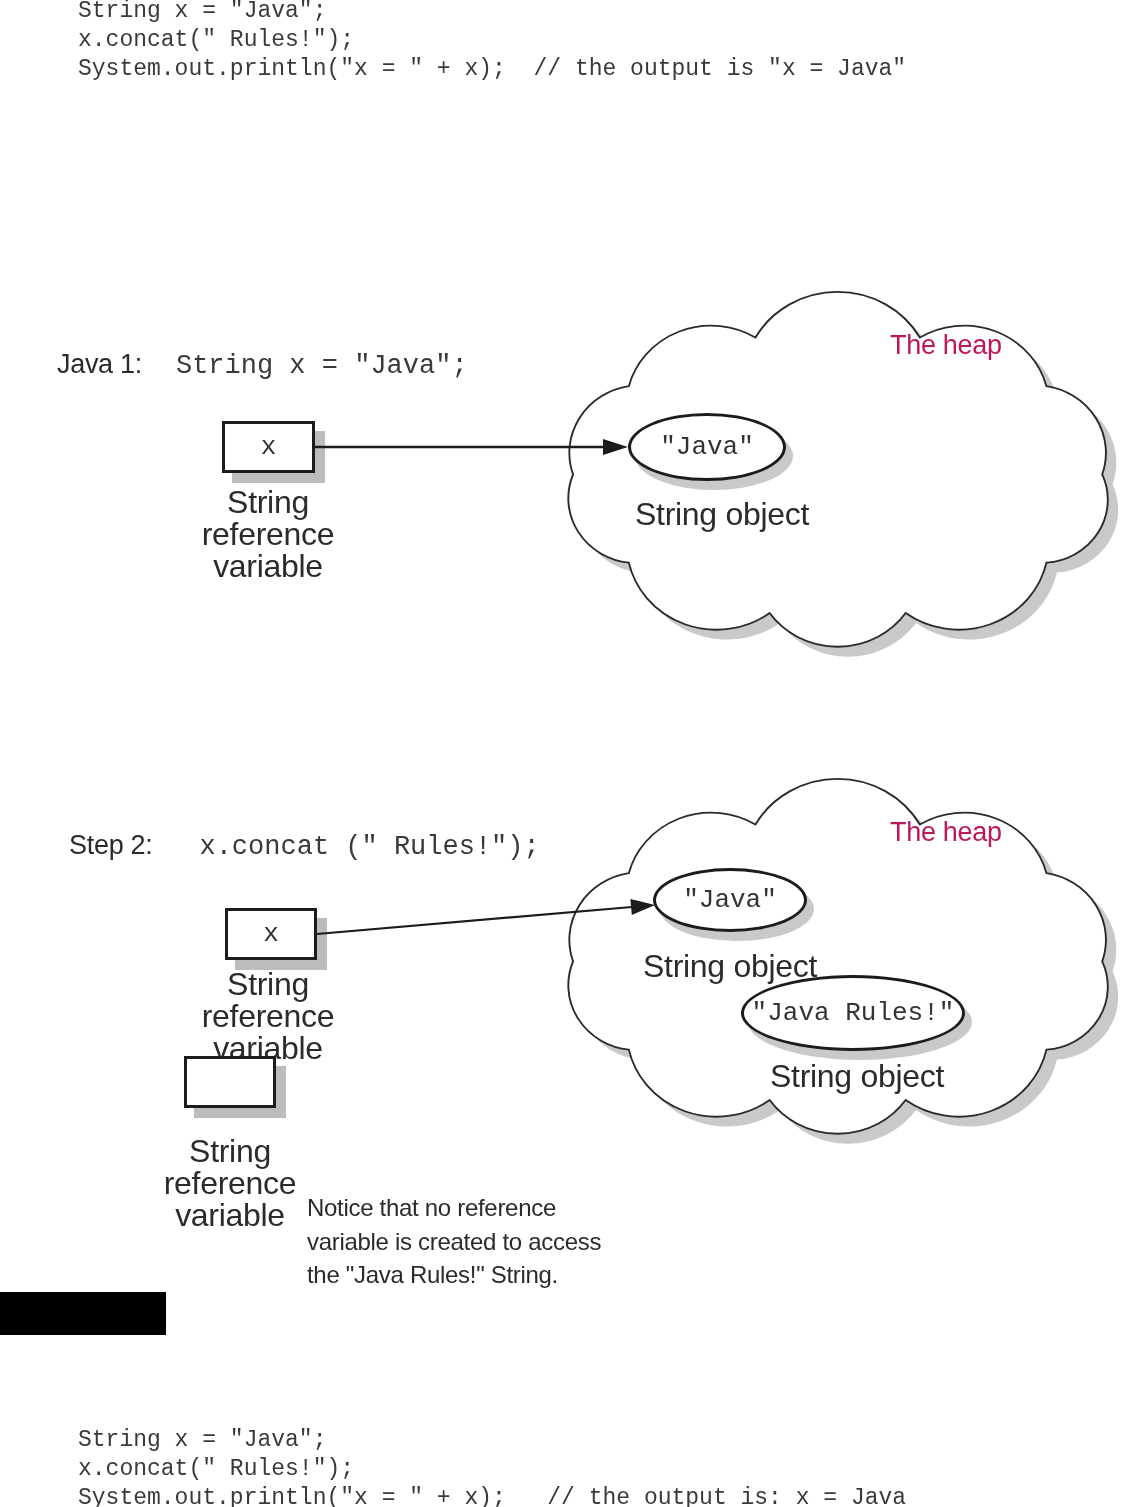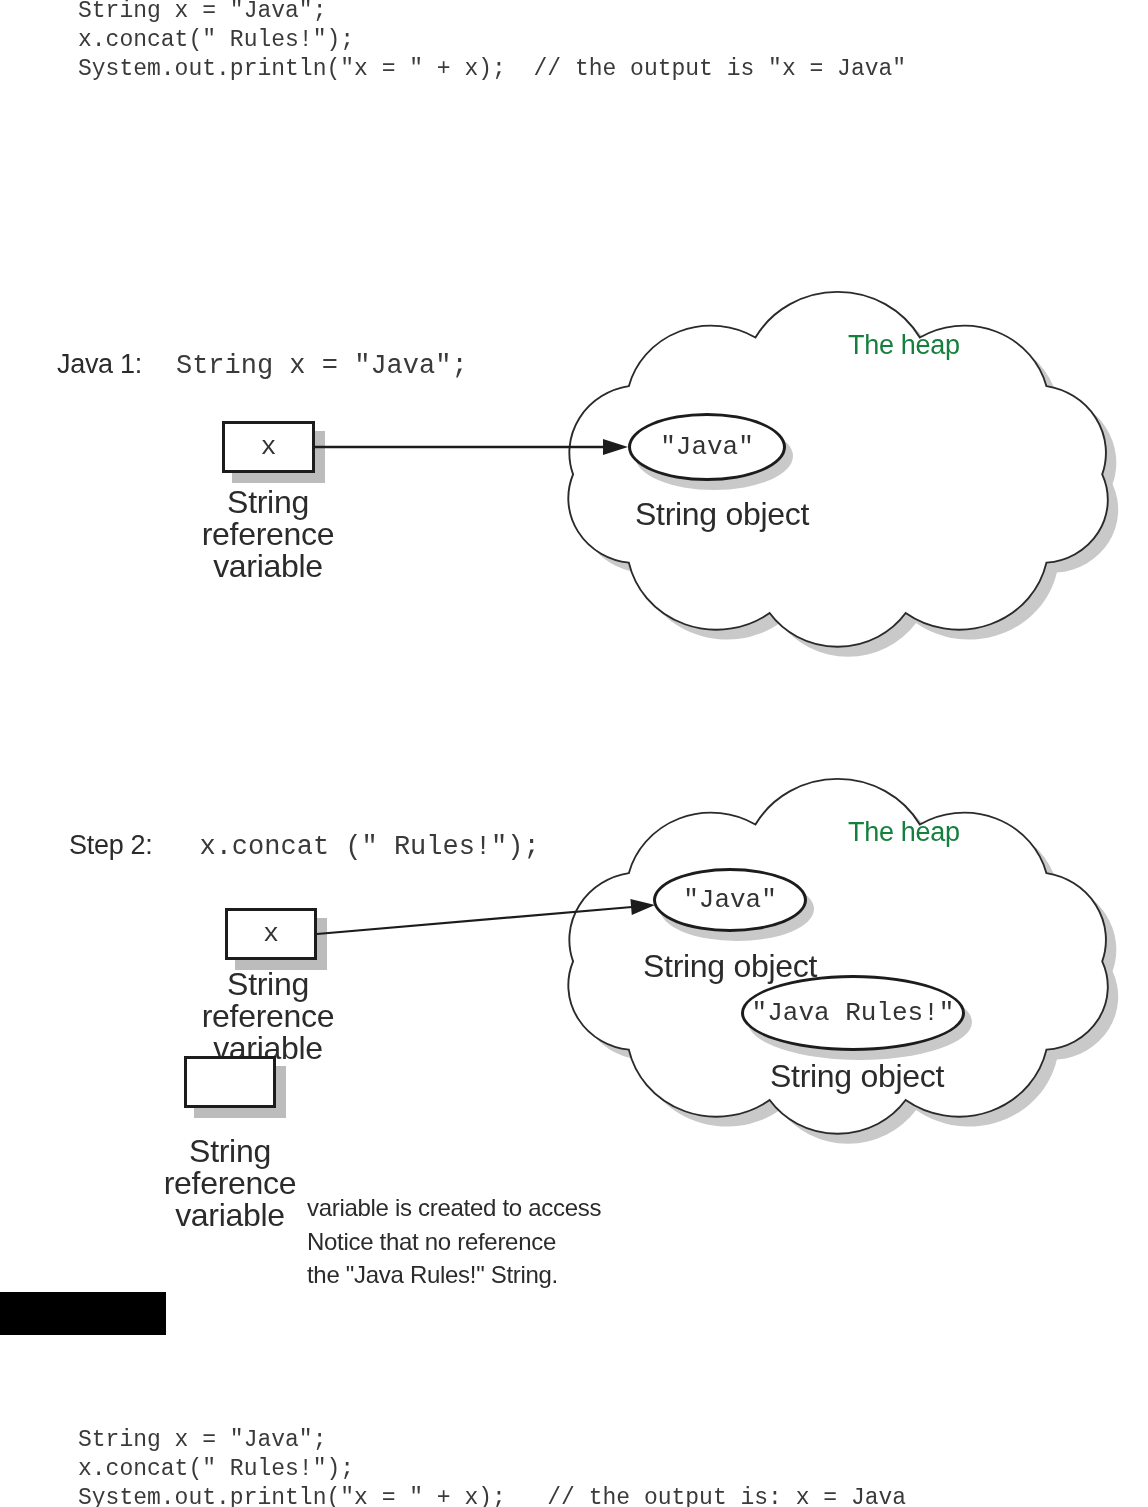--- a/index.html
+++ b/index.html
@@ -36,21 +36,22 @@
     text-align:center;
     font-size:32px;
     line-height:32px;
     letter-spacing:-0.3px;
     color:#2b2b2b;
   }
   .heap-title{
     position:absolute;
     font-size:27px;
     letter-spacing:-0.3px;
-    color:#15803d;
+    color:#be185d;
+    margin-left:42px;
   }
   .heap-obj{
     position:absolute;
     background:#ffffff;
     border:3px solid #1c1c1c;
     border-radius:50%;
     box-shadow:7px 9px 0 #c9c9c9;
     display:flex;align-items:center;justify-content:center;
     box-sizing:border-box;
   }
@@ -142,22 +143,22 @@
     <polygon points="338,11 314.8,21 313.4,5.1" fill="#1c1c1c"></polygon>
   </svg>
 
   <div class="var-box" style="left:184px;top:1056px;width:92px;height:52px;"></div>
   <div class="caption" style="left:140px;top:1135px;width:180px;">
     <div>String reference</div>
     <div>variable</div>
   </div>
 
   <div class="note" style="left:307px;top:1191px;">
+    <div>Notice that no reference</div>
     <div>variable is created to access</div>
-    <div>Notice that no reference</div>
     <div>the "Java Rules!" String.</div>
   </div>
 
   <div class="redaction" style="left:0;top:1292px;width:166px;height:43px;"></div>
 
   <div class="code-block" style="left:78px;top:1426px;">
     <div class="code-line mono">String x = "Java";</div>
     <div class="code-line mono">x.concat(" Rules!");</div>
     <div class="code-line mono">System.out.println("x = " + x);   // the output is: x = Java</div>
   </div>

